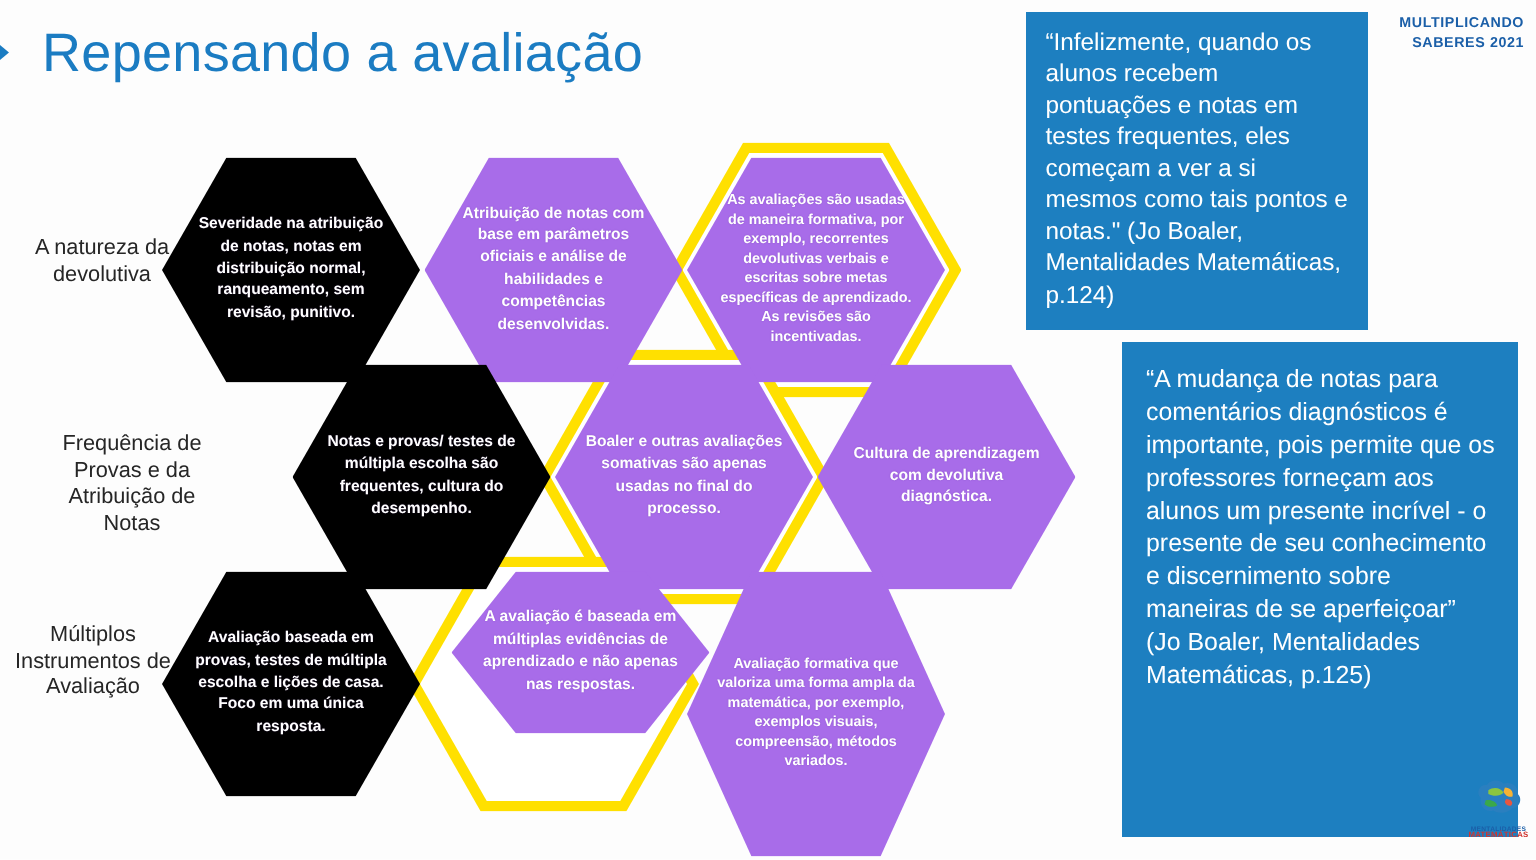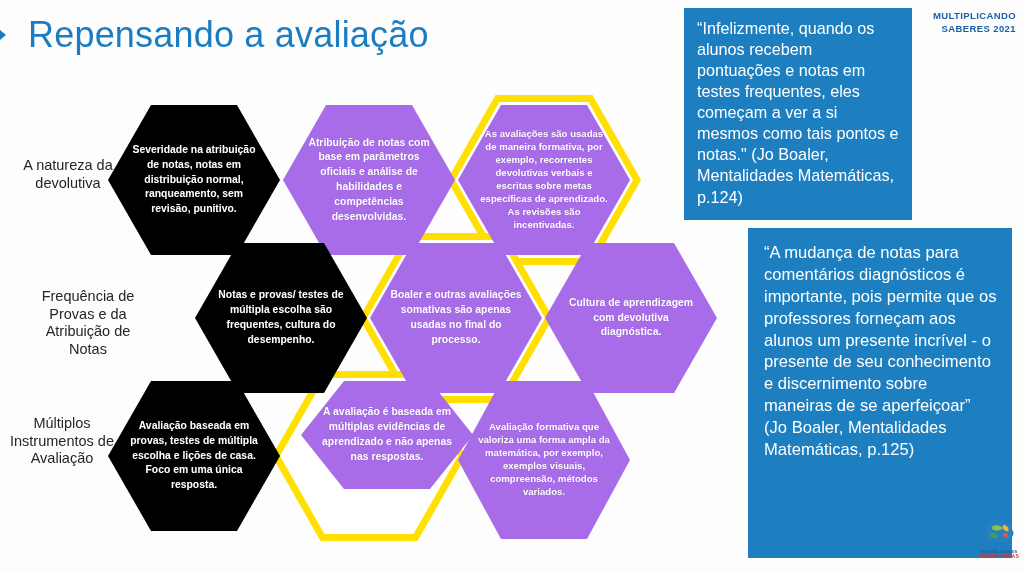--- a/index.html
+++ b/index.html
@@ -151,21 +151,21 @@
       </div>
       <div class="hex dark" style="left: 545px; top: 243px; width: 172px; height: 150px;">
         <div class="htxt">Cultura de aprendizagem com devolutiva diagnóstica.</div>
       </div>
       <div class="hex light" style="left: 108px; top: 381px; width: 172px; height: 150px;">
         <div class="htxt">Avaliação baseada em provas, testes de múltipla escolha e lições de casa. Foco em uma única resposta.</div>
       </div>
       <div class="hex dark" style="left: 301px; top: 381px; width: 172px; height: 108px;">
         <div class="htxt">A avaliação é baseada em múltiplas evidências de aprendizado e não apenas nas respostas.</div>
       </div>
-      <div class="hex dark dense" style="left: 458px; top: 381px; width: 172px; height: 158px;">
+      <div class="hex dark dense" style="left: 458px; top: 381px; width: 172px; height: 190px;">
         <div class="htxt">Avaliação formativa que valoriza uma forma ampla da matemática, por exemplo, exemplos visuais, compreensão, métodos variados.</div>
       </div>
     </div>
 
   <div class="quote-box" id="quote-1">
     <div class="qtxt">“Infelizmente, quando os alunos recebem pontuações e notas em testes frequentes, eles começam a ver a si mesmos como tais pontos e notas." (Jo Boaler, Mentalidades Matemáticas, p.124)</div>
   </div>
   <div class="quote-box" id="quote-2">
     <div class="qtxt">“A mudança de notas para comentários diagnósticos é importante, pois permite que os professores forneçam aos alunos um presente incrível - o presente de seu conhecimento e discernimento sobre maneiras de se aperfeiçoar” (Jo Boaler, Mentalidades Matemáticas, p.125)</div>
   </div>

